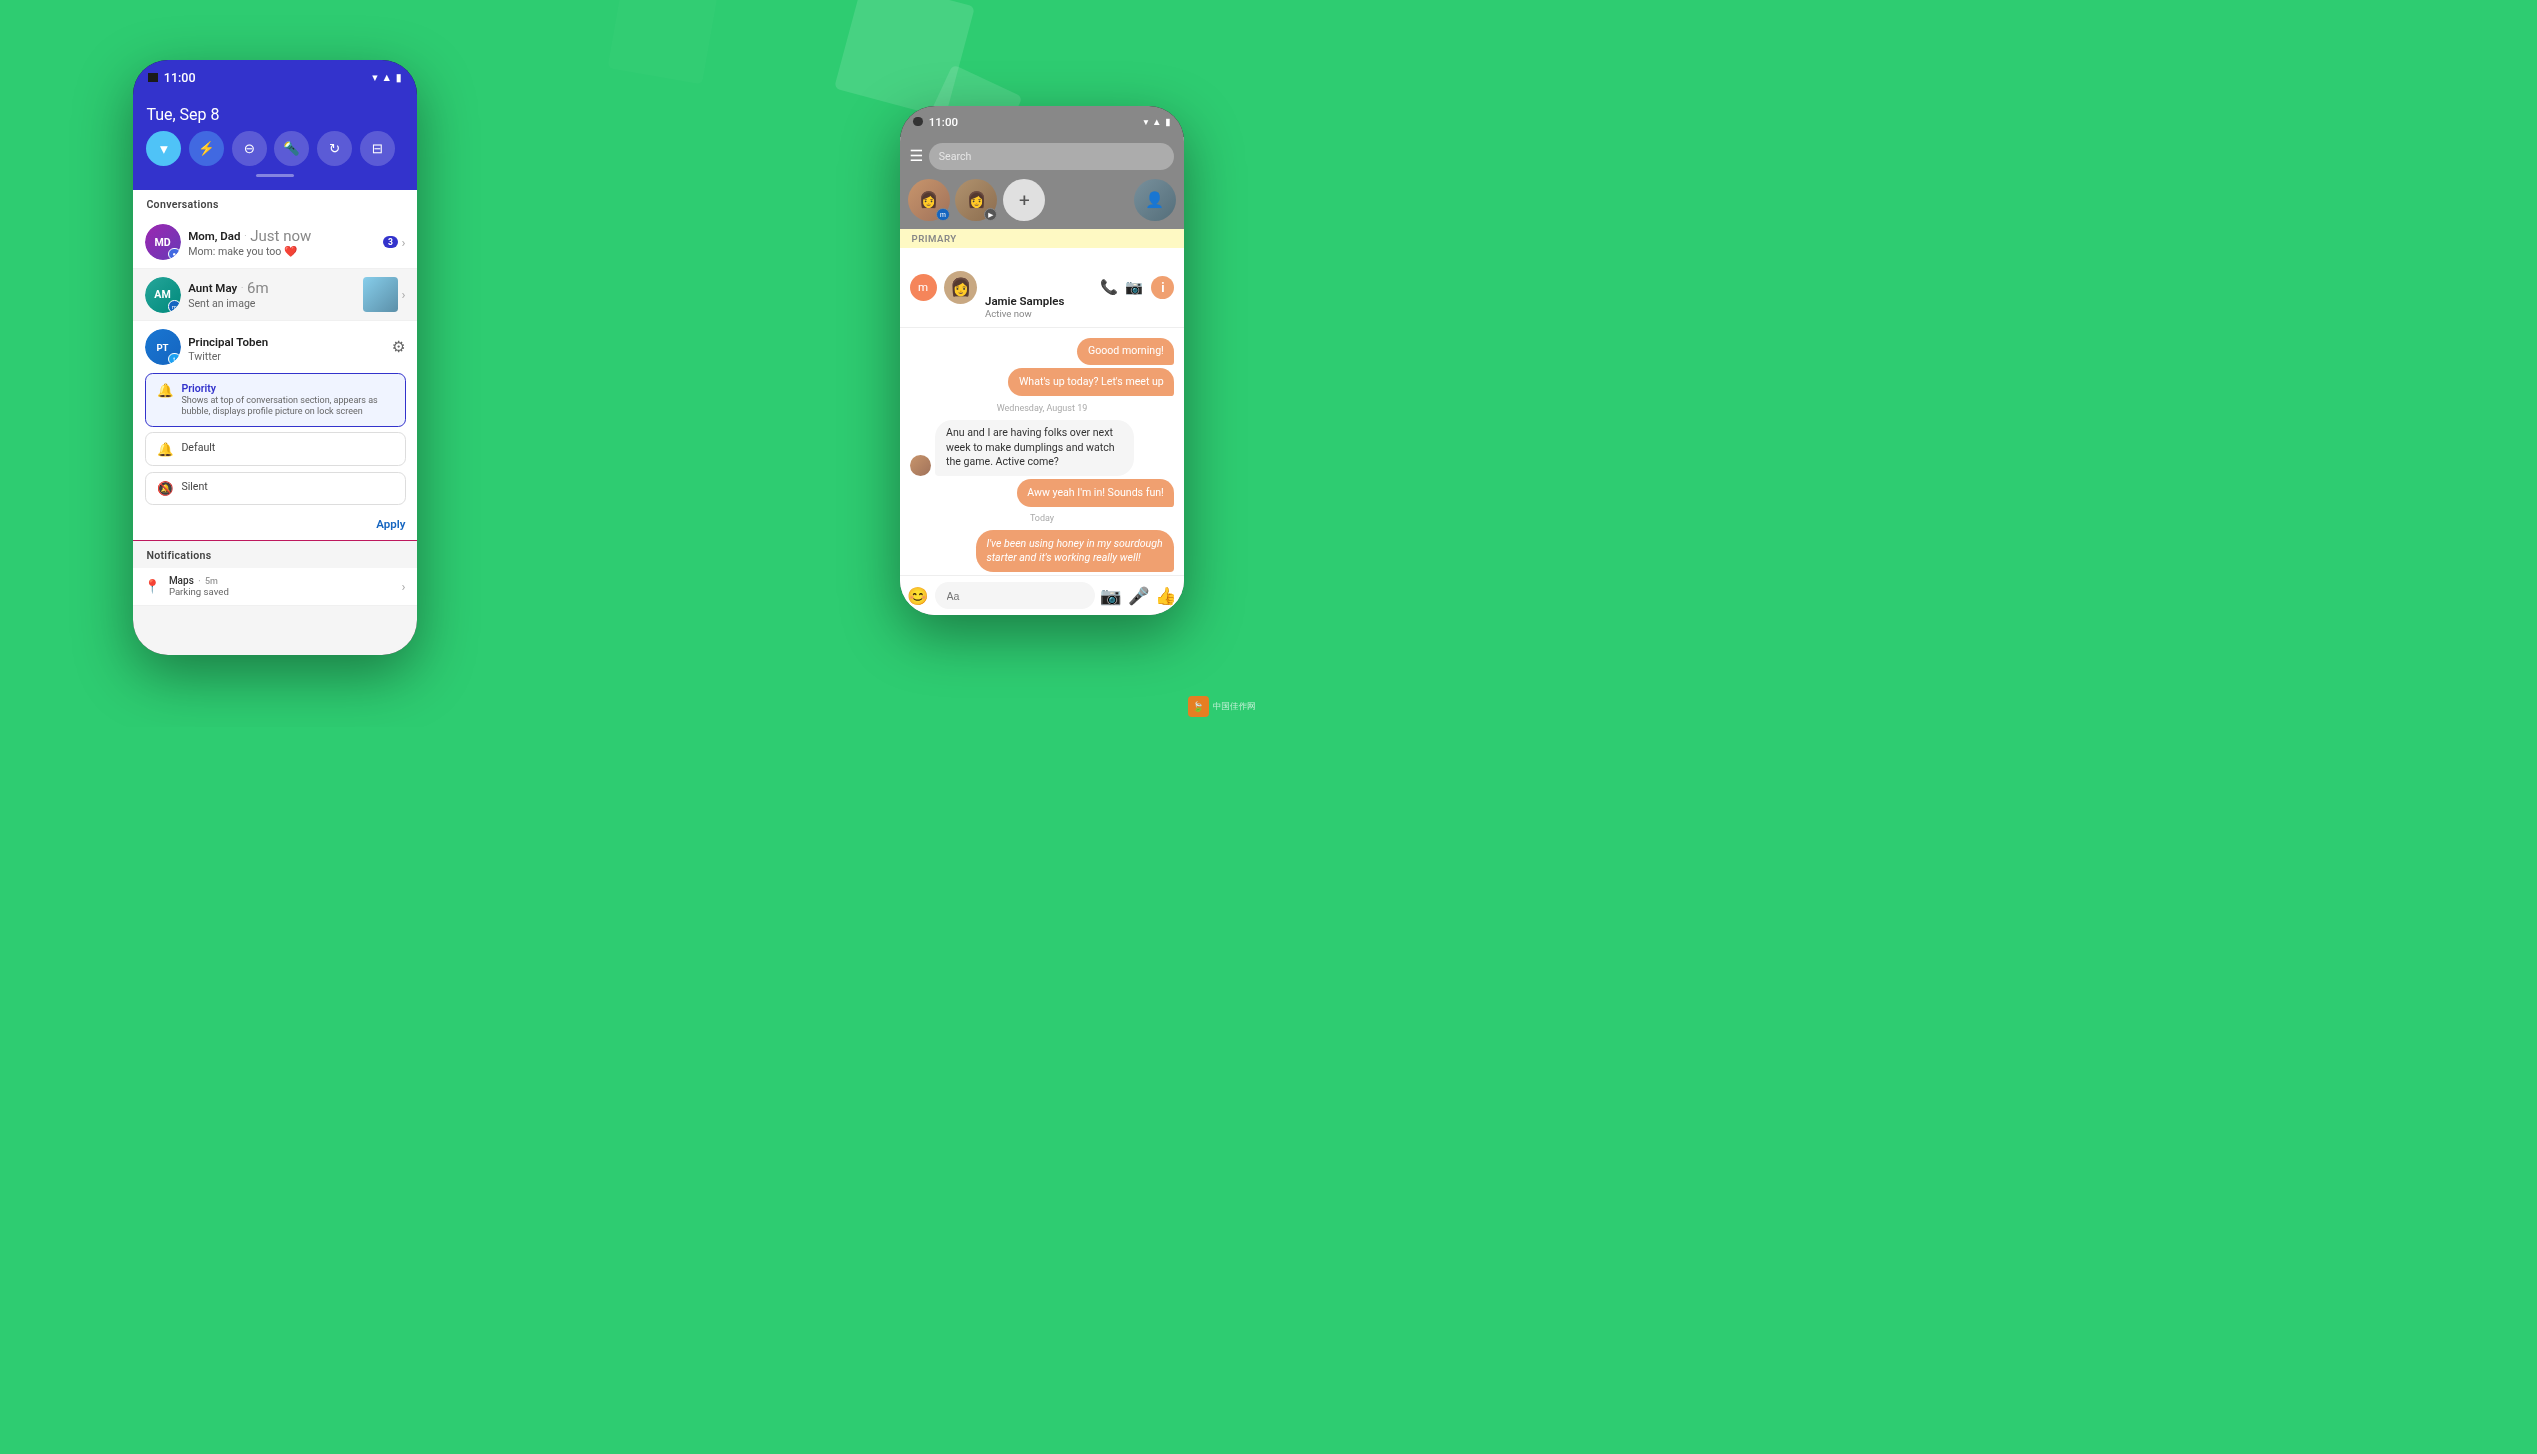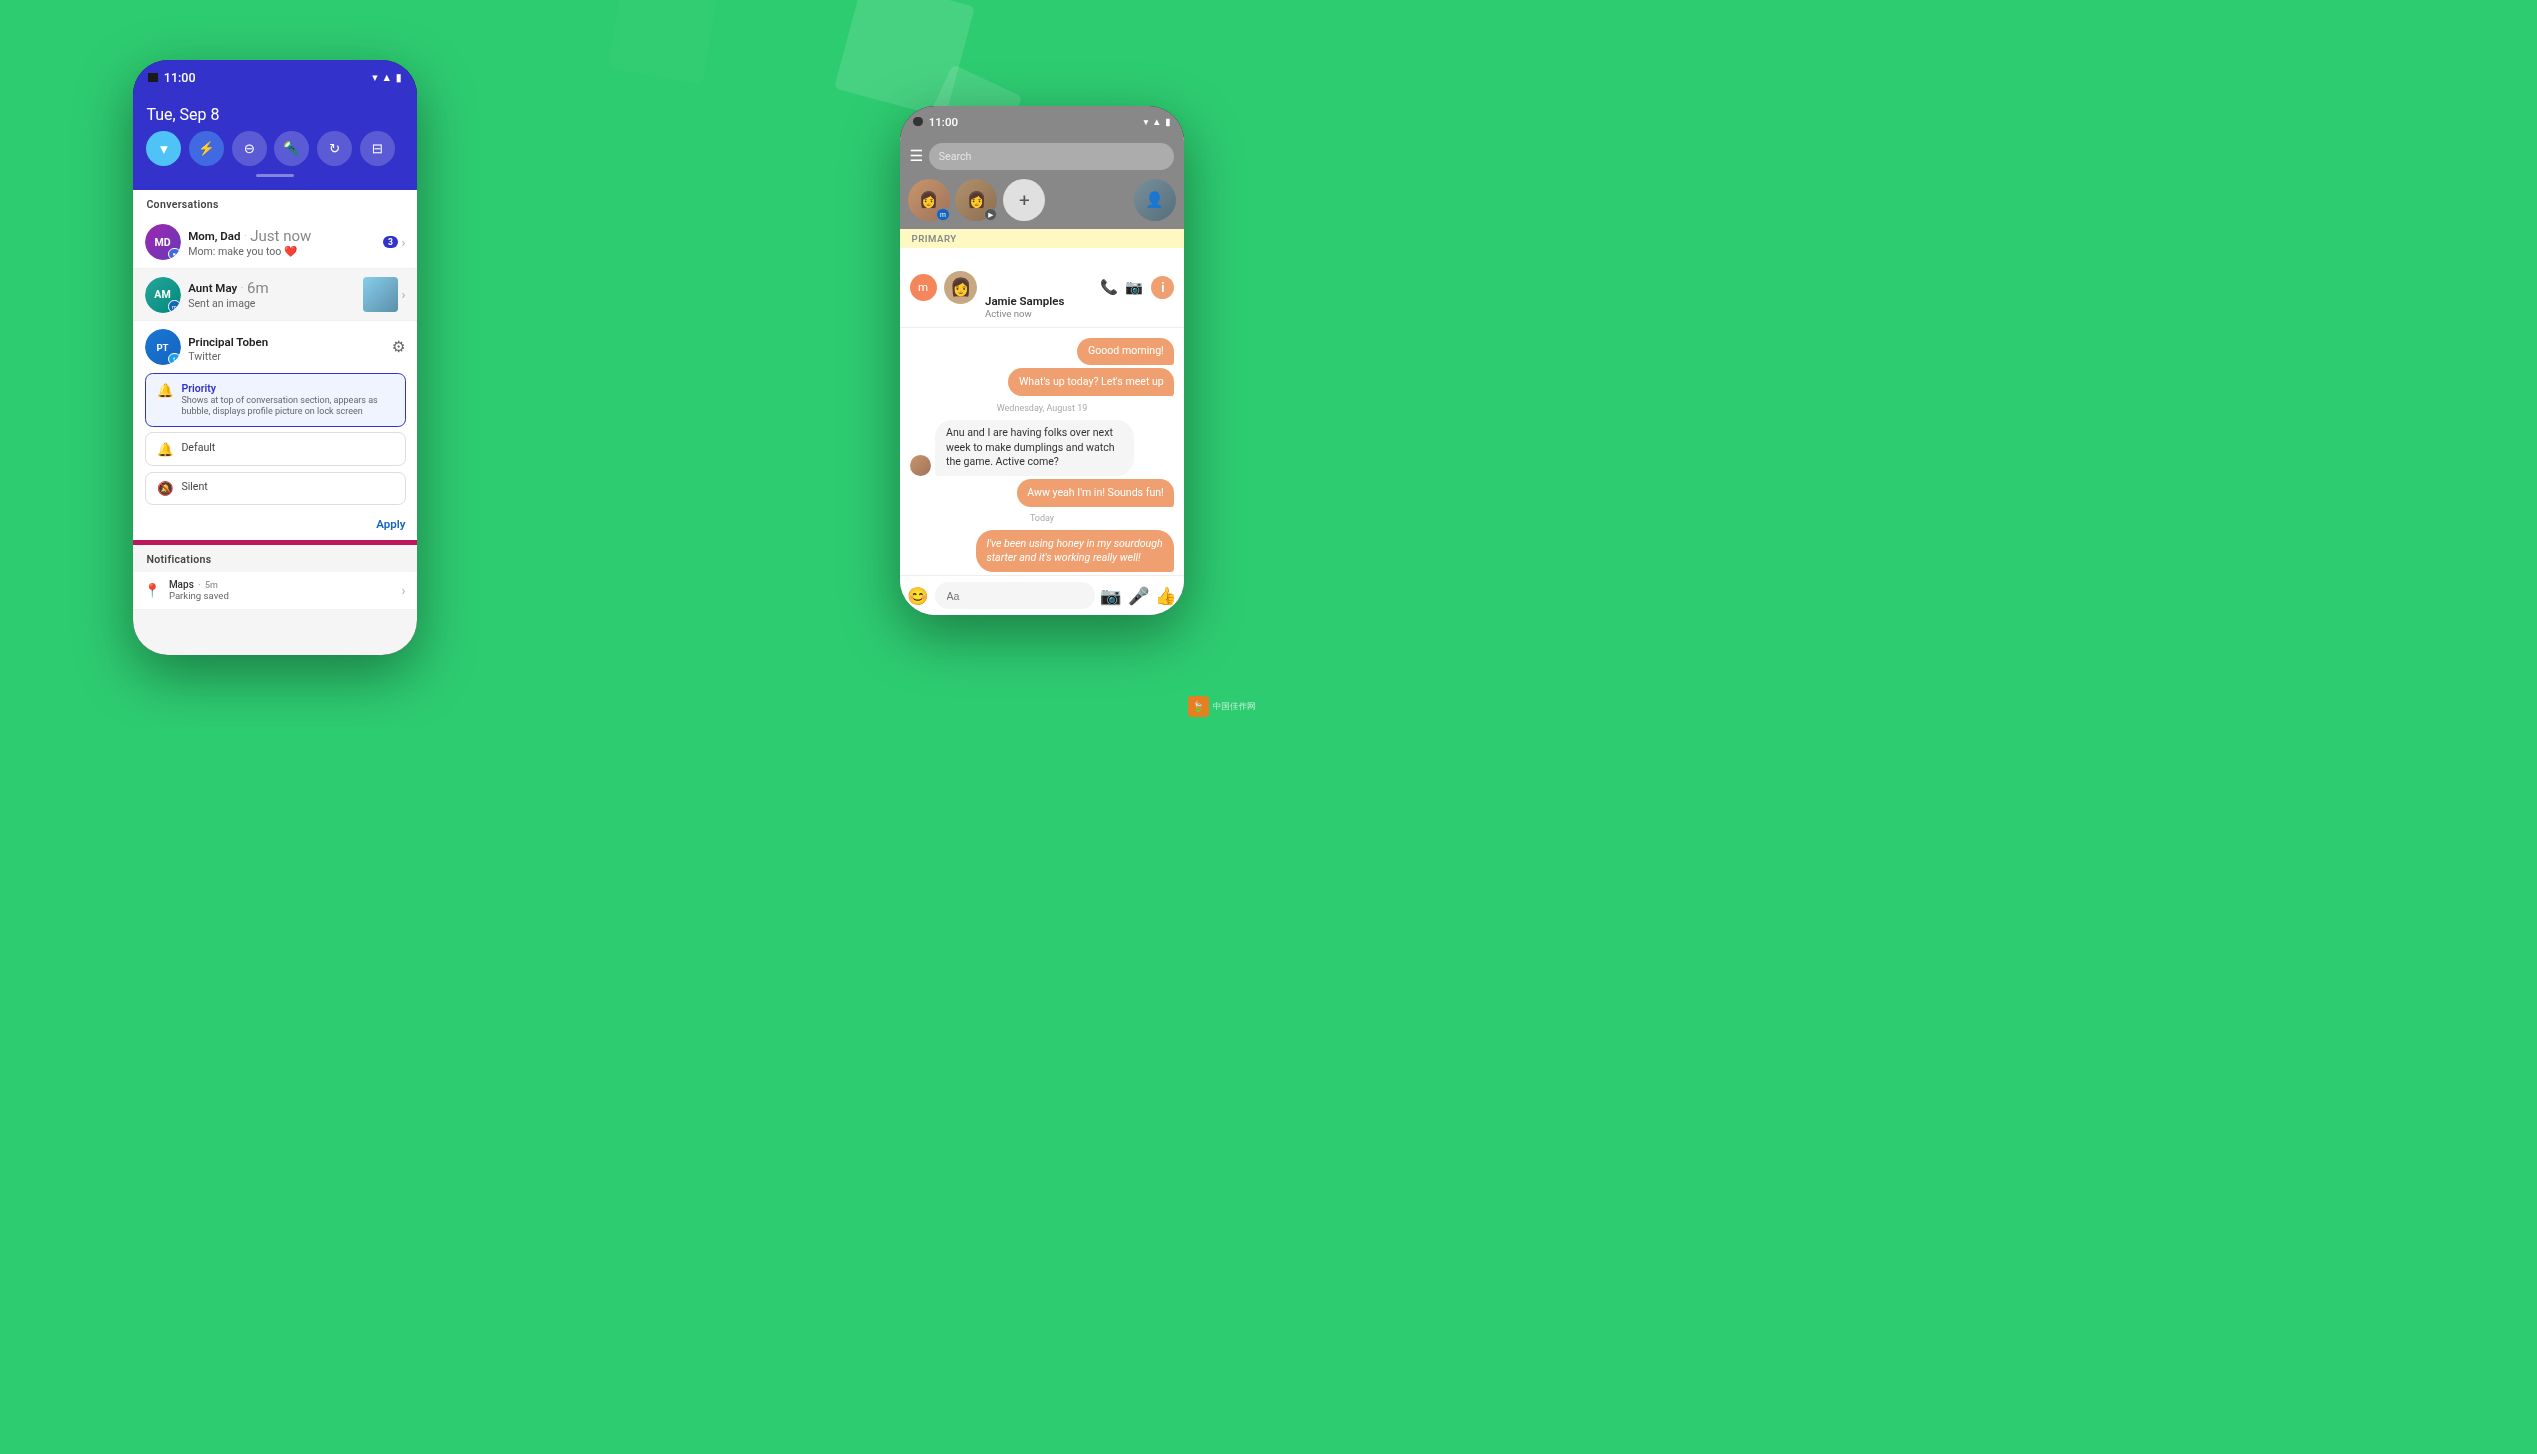--- a/index.html
+++ b/index.html
@@ -201,21 +201,21 @@
       height: 35px;
       border-radius: 3.8px;
       background: linear-gradient(135deg, #87ceeb, #4682b4);
       flex-shrink: 0;
     }
 
     
     .conv-item-expanded {
       background: white;
       padding: 7.7px 11.5px;
-      border-bottom: 5px solid #be185d;
+      border-bottom: 1px solid #be185d;
     }
 
     .conv-expanded-top {
       display: flex;
       align-items: center;
       gap: 7.7px;
       margin-bottom: 7.7px;
     }
 
     .gear-icon {

